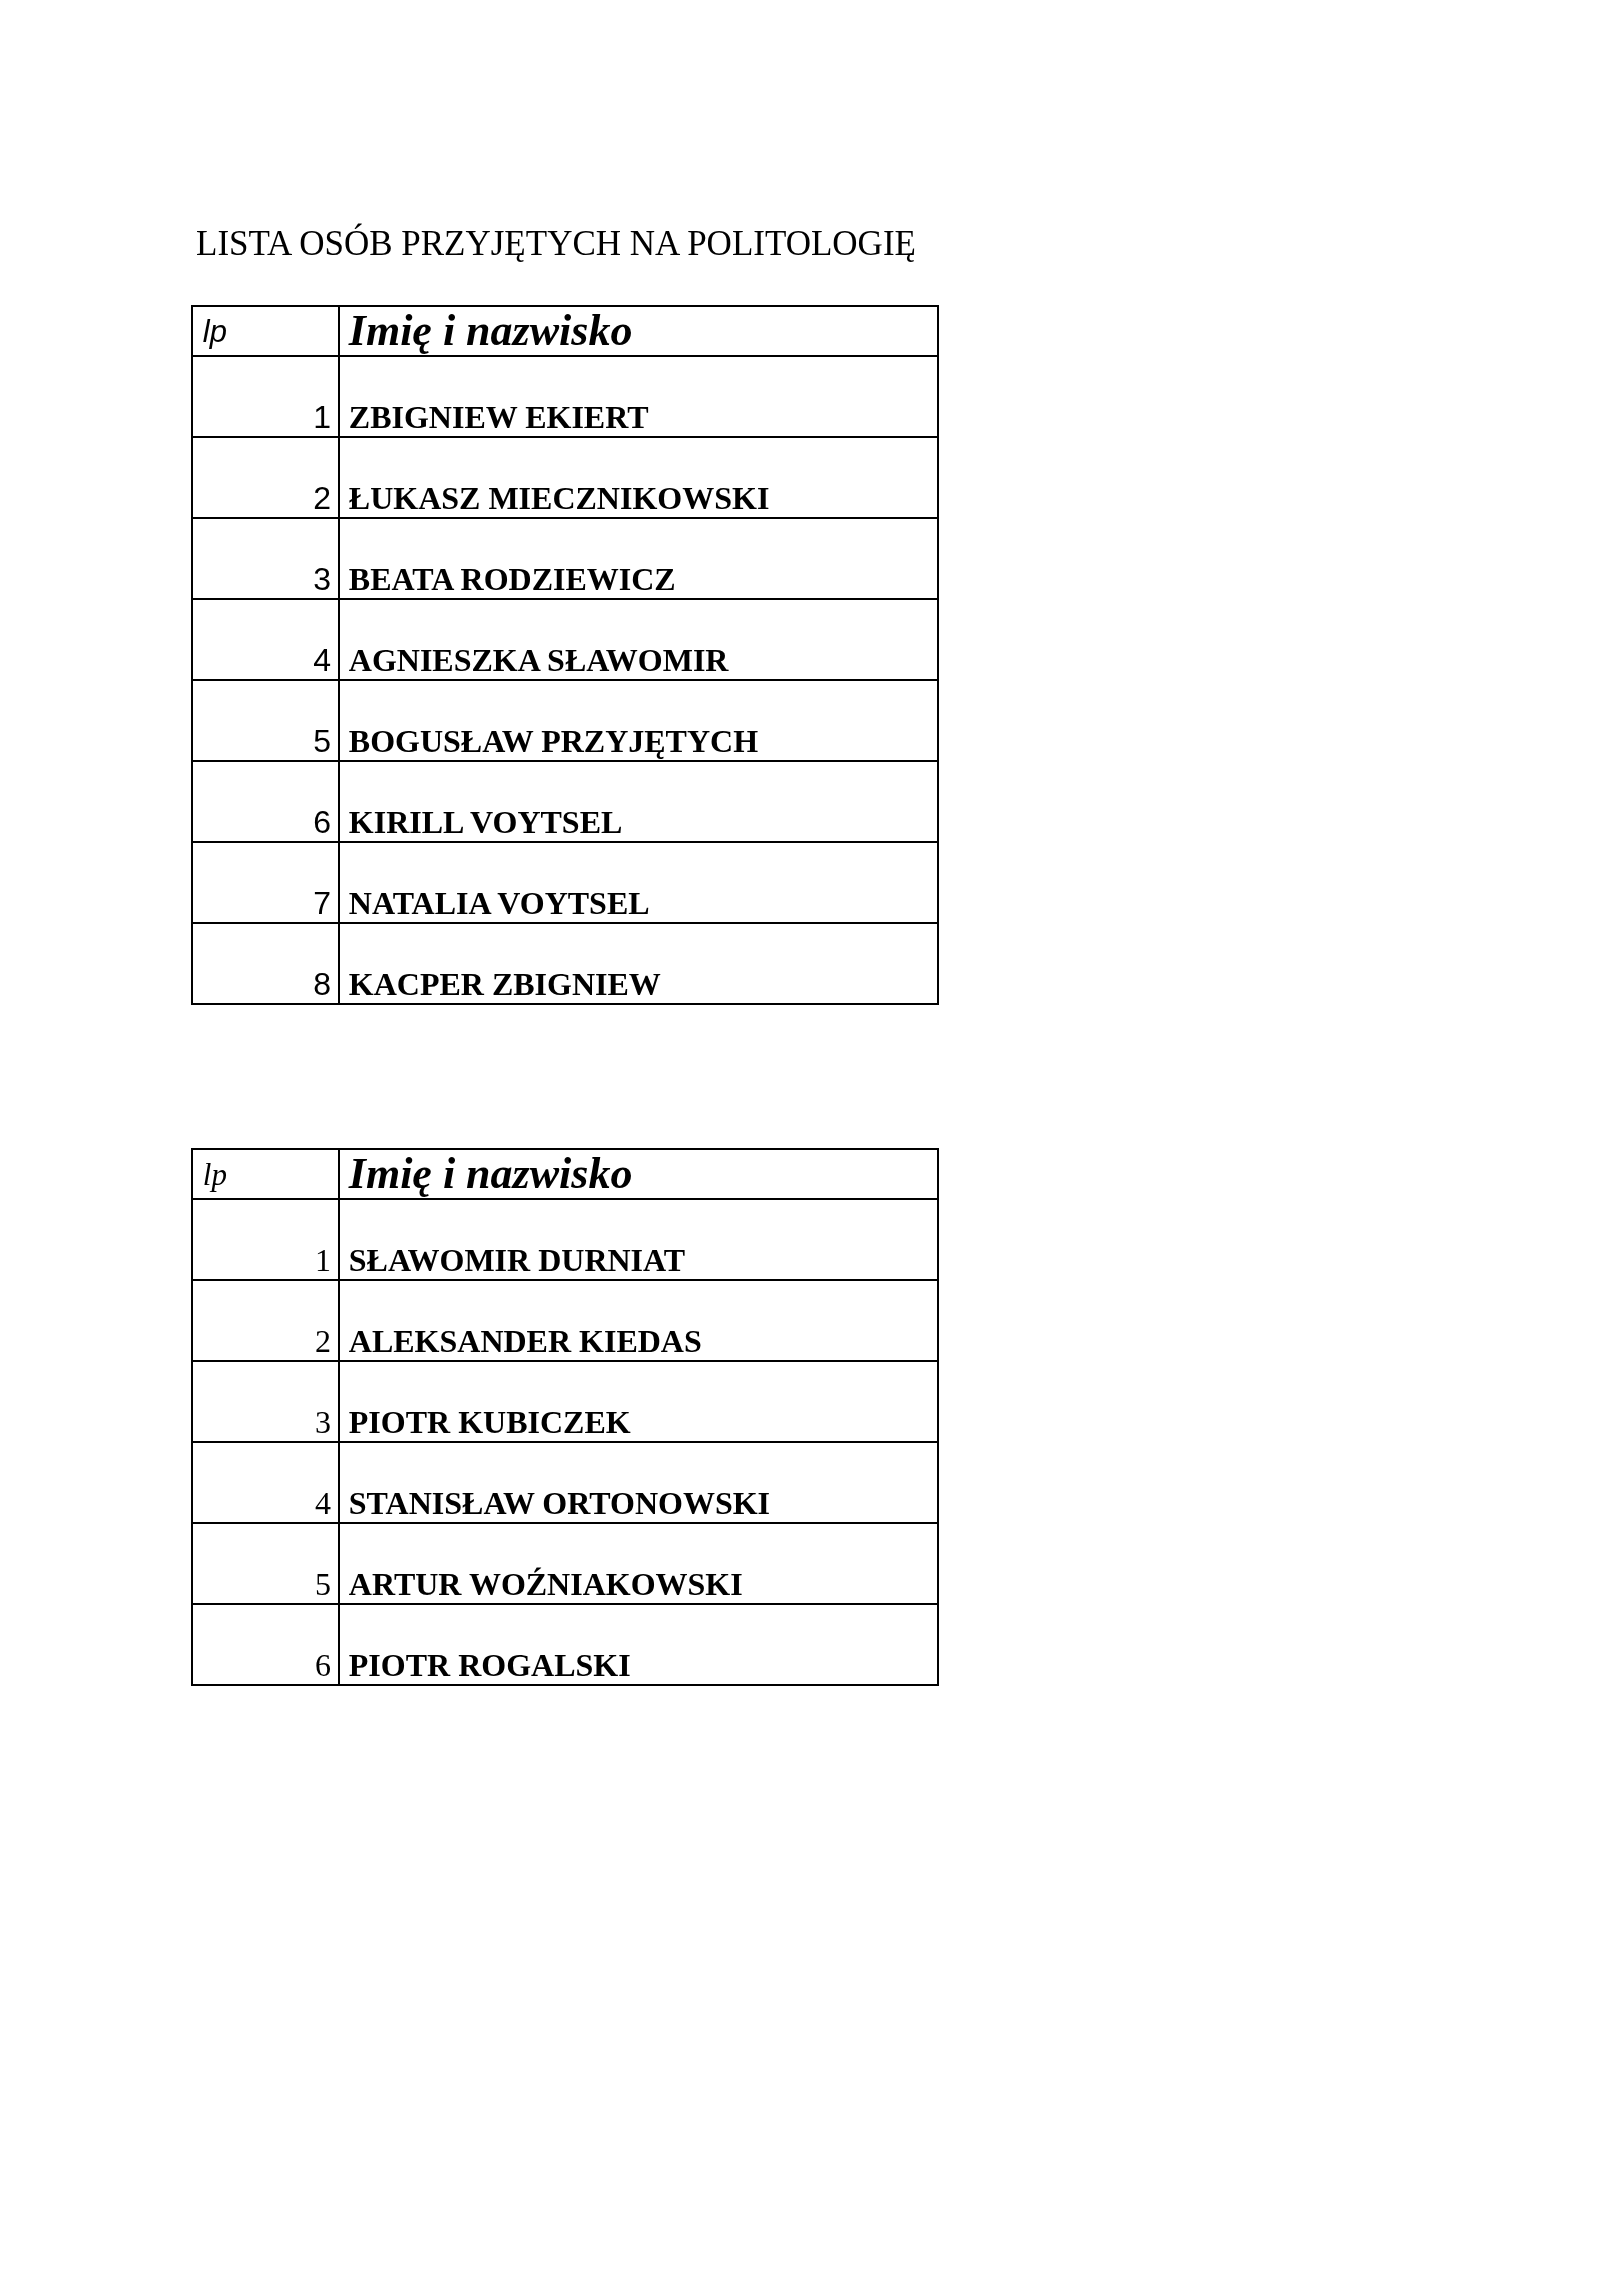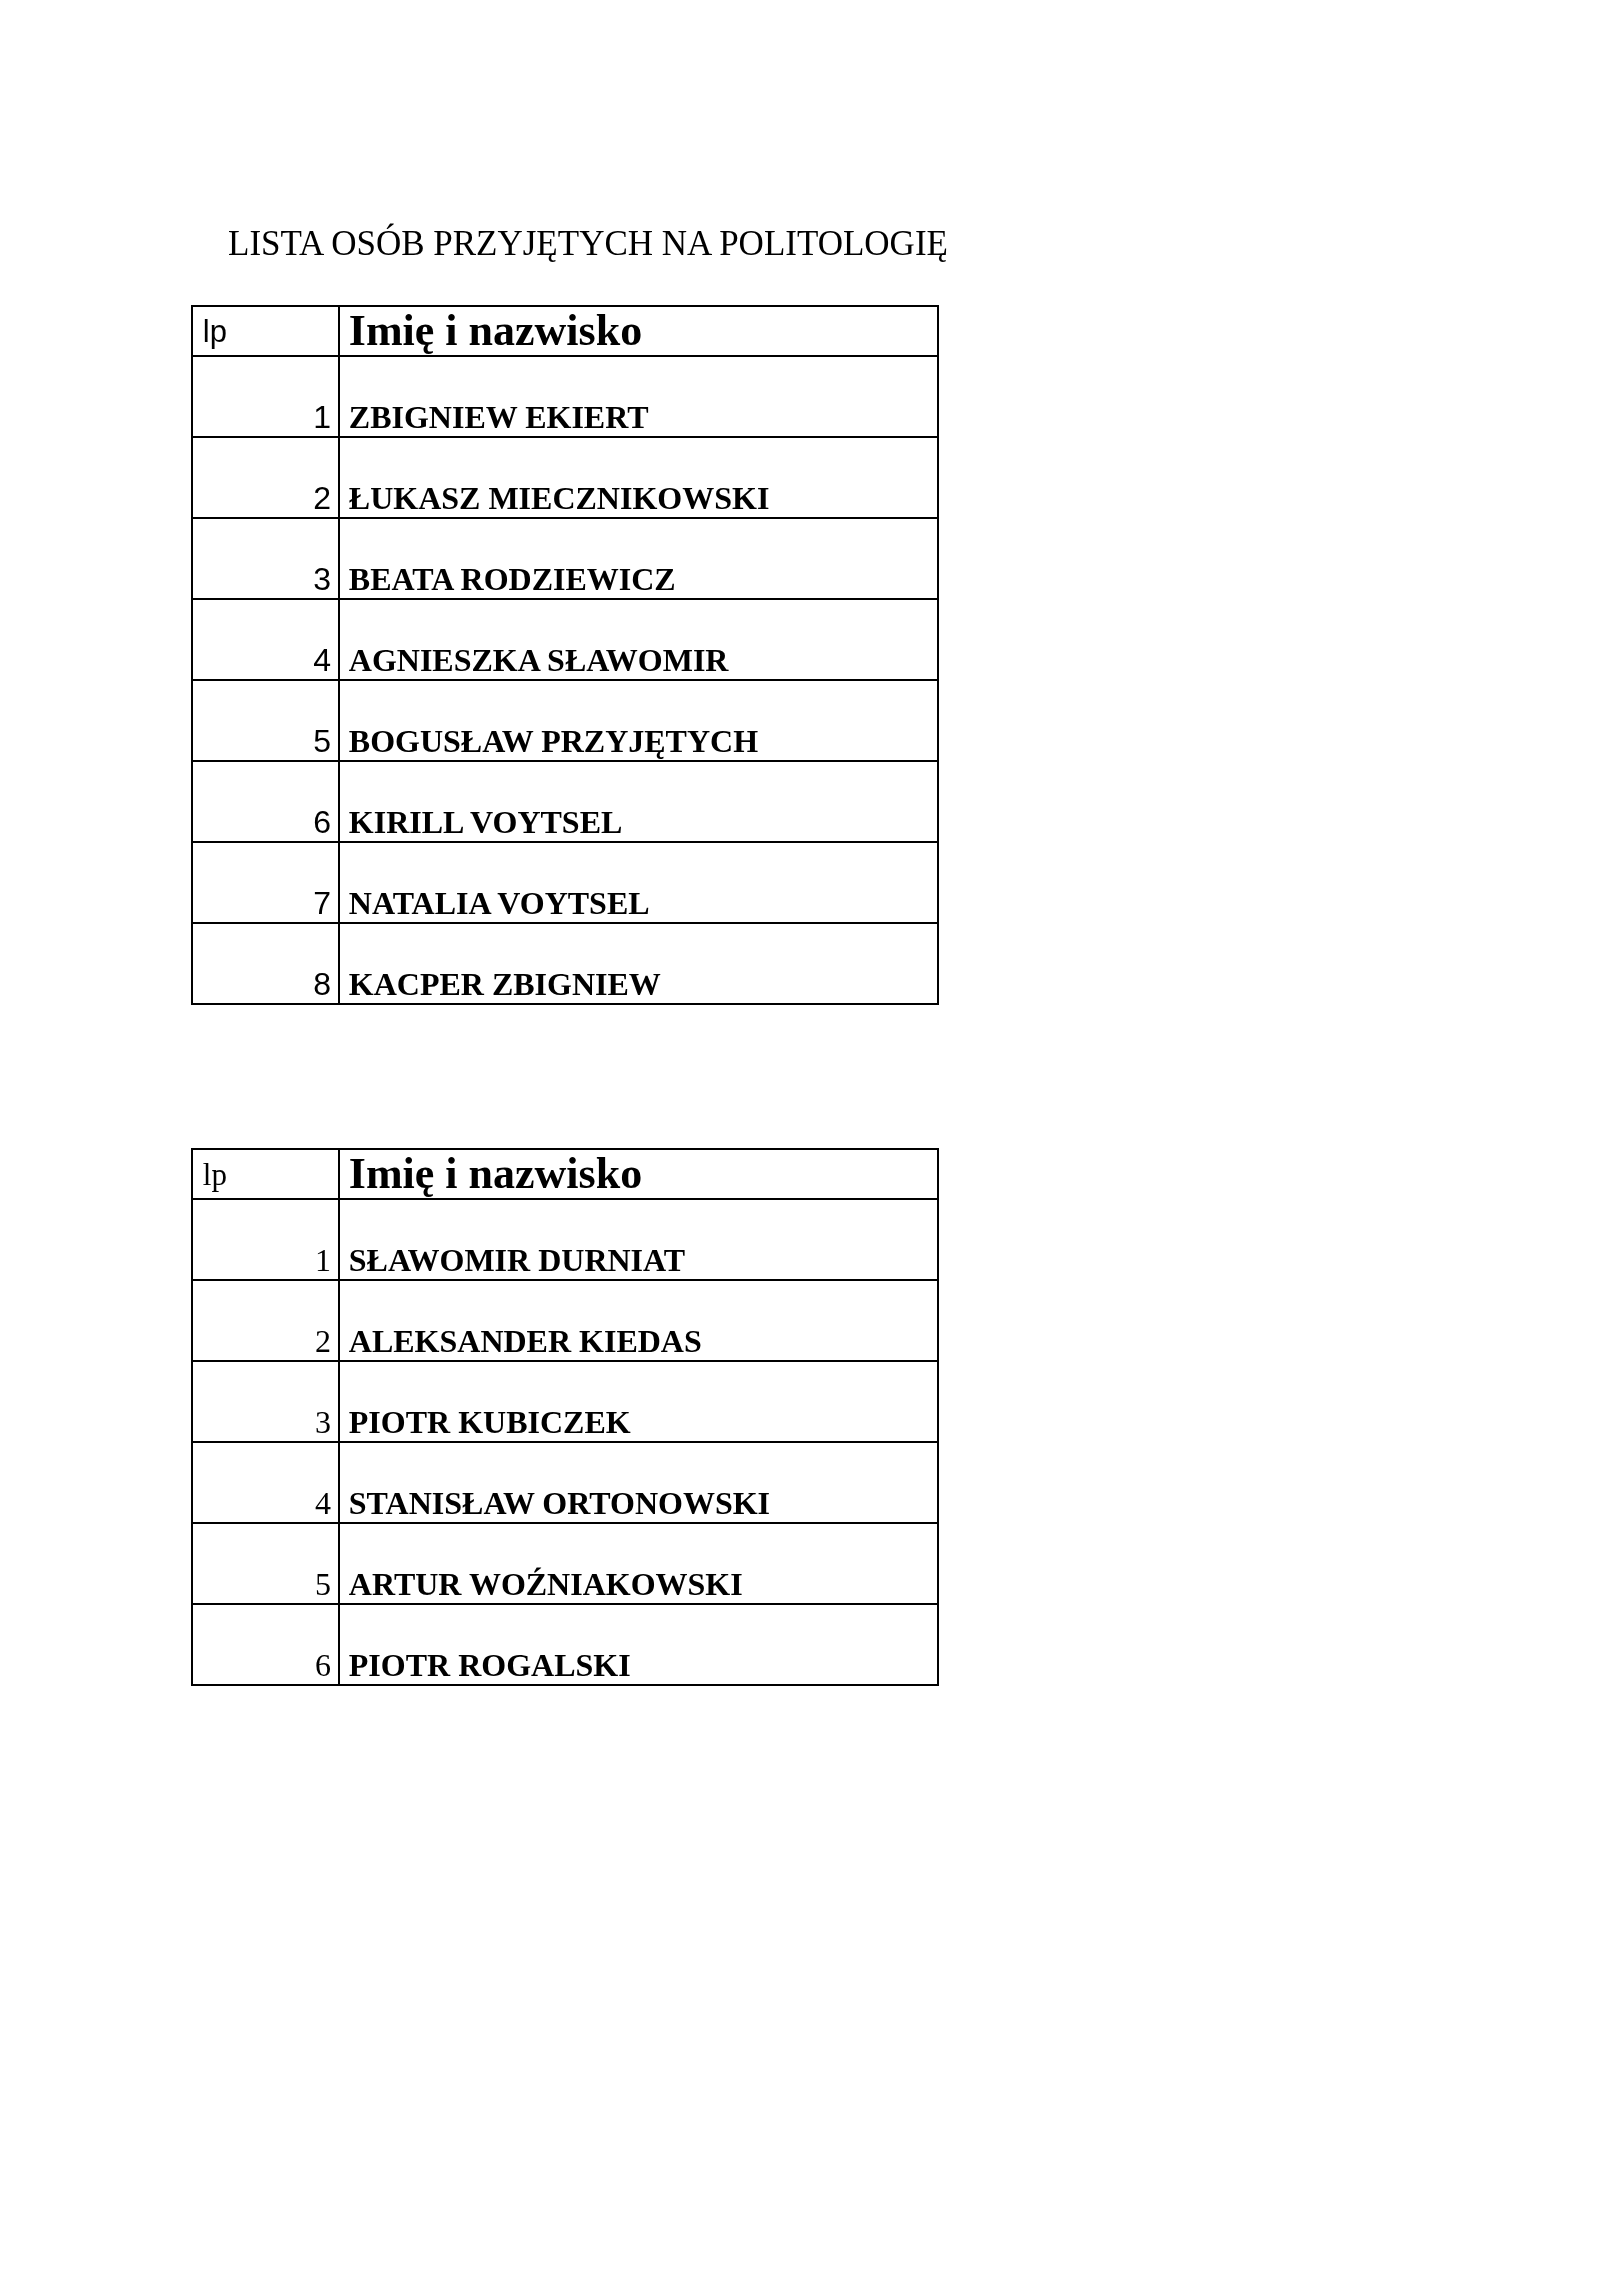--- a/index.html
+++ b/index.html
@@ -18,21 +18,20 @@
   }
   .doc-title {
     position: absolute;
     left: 196px;
     font-family: "Liberation Serif", serif;
     font-size: 35px;
     font-weight: normal;
     color: #000000;
     white-space: nowrap;
     line-height: 1.1;
-    margin-left: 32px;
   }
   .title-1 { top: 225px; }
   .title-2 { top: 1067px; }
 
   table.roster {
     position: absolute;
     left: 191px;
     border-collapse: collapse;
     table-layout: fixed;
     width: 746px;
@@ -40,21 +39,21 @@
   .table-1 { top: 305px; }
   .table-2 { top: 1148px; }
 
   table.roster td {
     border: 2px solid #000000;
     overflow: hidden;
   }
   col.col-lp   { width: 147px; }
   col.col-name { width: 599px; }
 
-  tr.hrow { height: 40px; }
+  tr.hrow { height: 40px; font-style: italic; }
   tr.drow { height: 81px; }
 
   td.h-lp {
     vertical-align: middle;
     padding: 2px 3.9px 2px 9.8px;
     font-size: 31px;
     line-height: 1;
   }
   td.h-name {
     vertical-align: middle;

